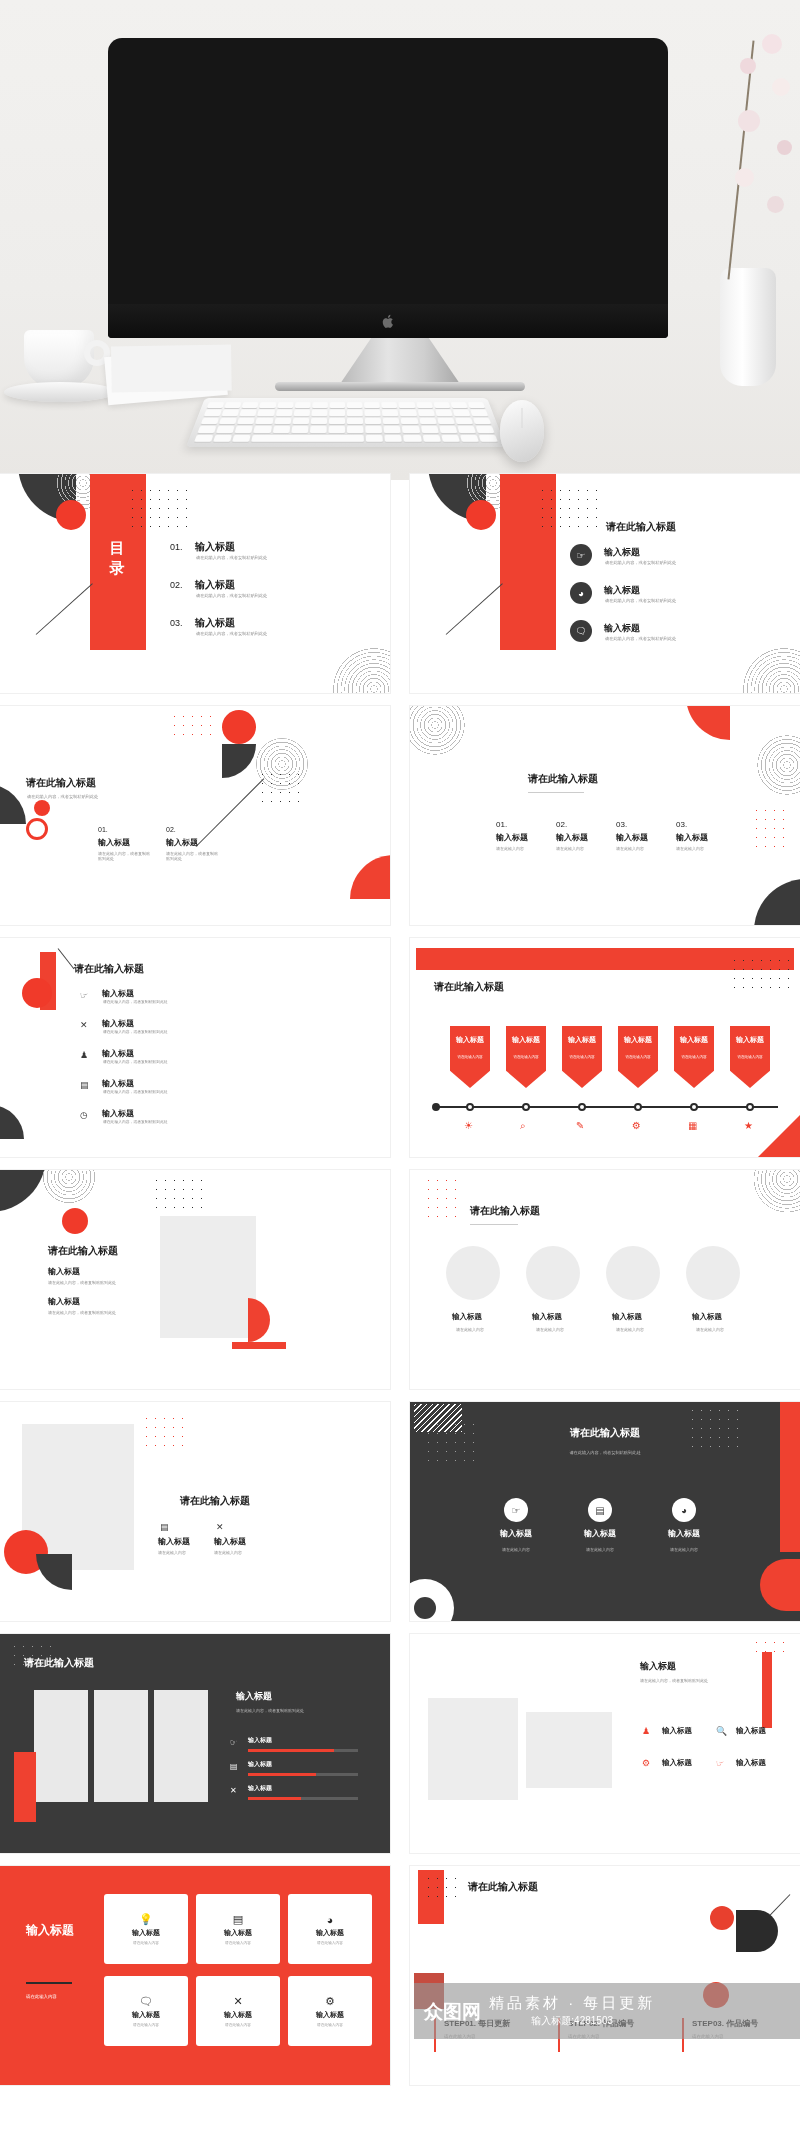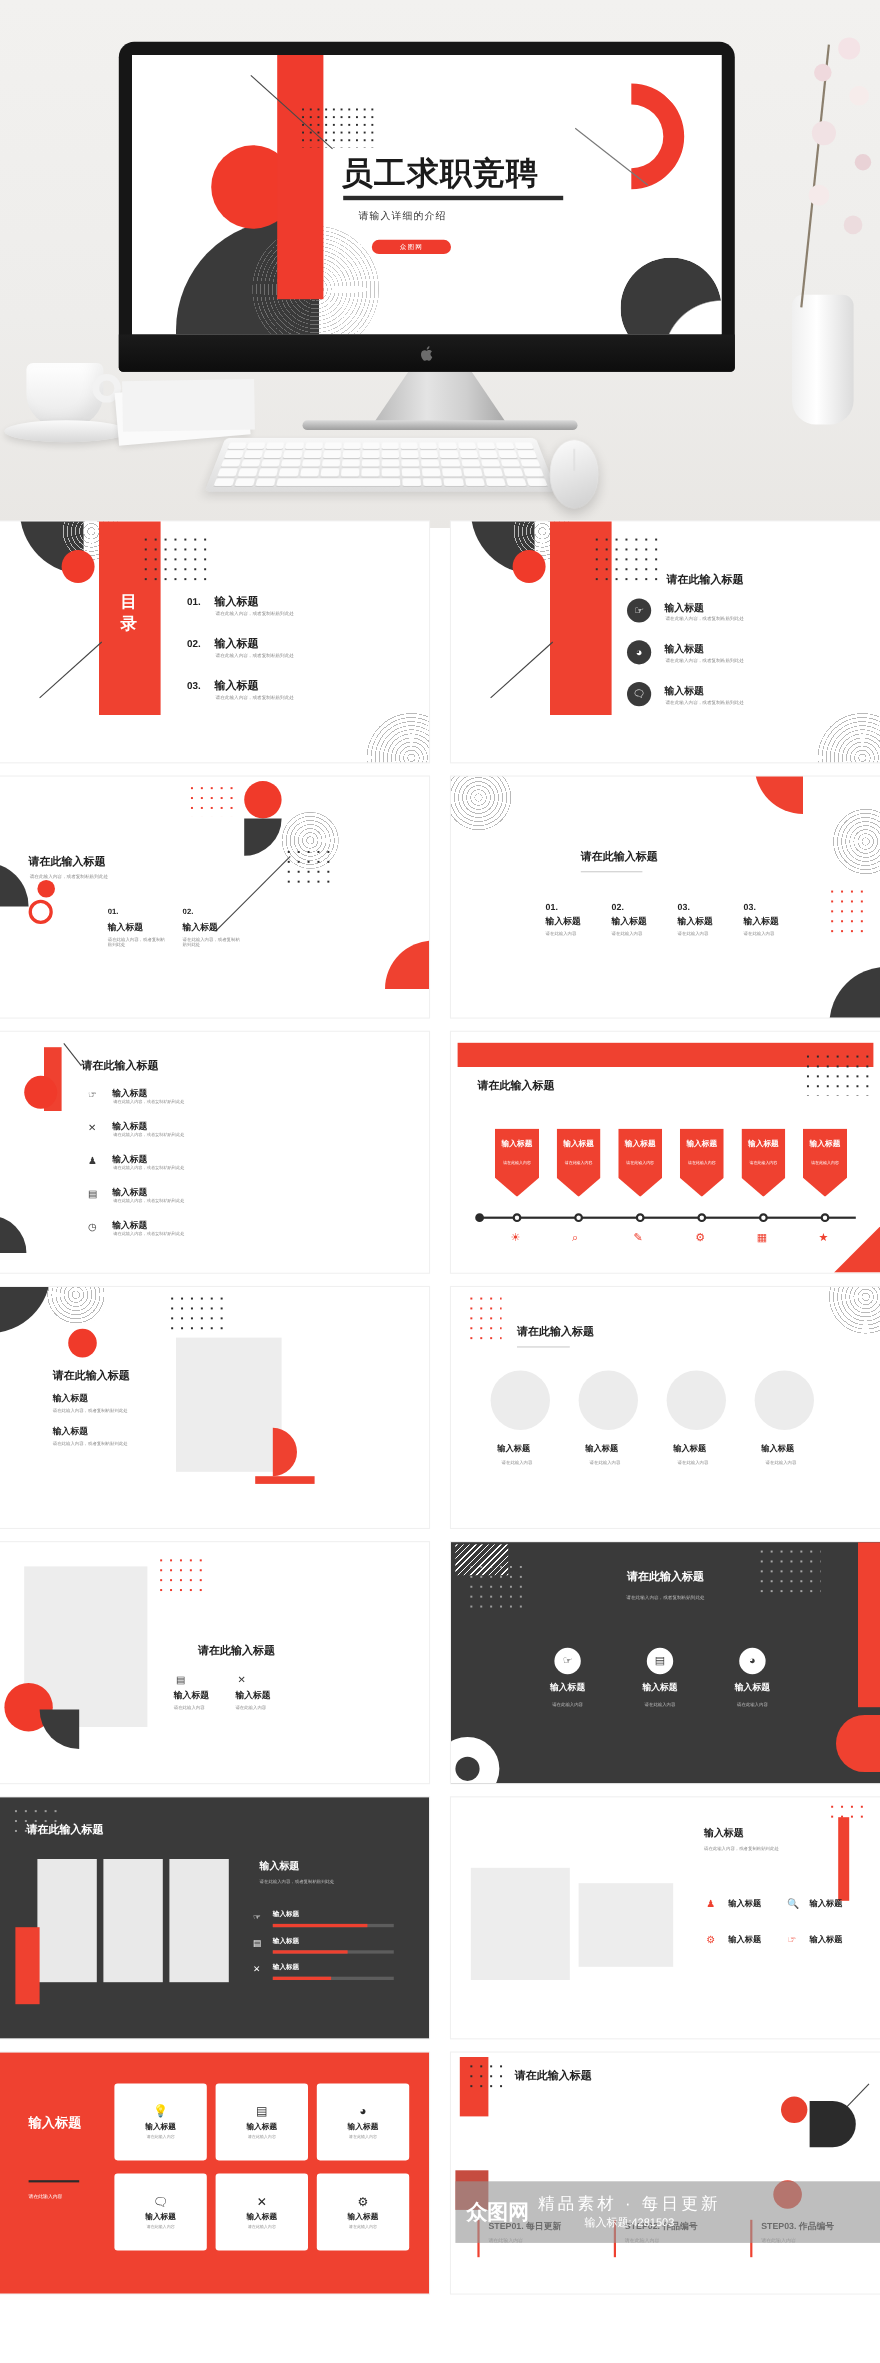--- a/index.html
+++ b/index.html
@@ -143,21 +143,21 @@
   .card .cs{font-size:4px;color:#999;transform:scale(.92);}
 
   .ribbon{position:absolute;background:#ef4130;color:#fff;
      clip-path:polygon(0 0,100% 0,100% 72%,50% 100%,0 72%);
      display:flex;flex-direction:column;align-items:center;padding-top:9px;gap:9px;}
   .ribbon .rt{font-size:7px;font-weight:bold;}
   .ribbon .rs{font-size:4px;transform:scale(.9);}
 
   .grayblock{position:absolute;background:#ededed;}
 
-  .num{position:absolute;font-weight:bold;color:#222;}
+  .num{position:absolute;font-weight:normal;color:#222;}
 
   
   .watermark{
     position:absolute;left:414px;top:1983px;width:386px;height:56px;
     background:rgba(150,150,150,.62);
     display:flex;align-items:center;
   }
   .wm-logo{display:flex;align-items:center;gap:2px;margin-left:10px;}
   .wm-ppl{color:#fff;font-size:19px;font-weight:bold;line-height:1;}
   .wm-right{margin-left:8px;color:#fff;}
@@ -194,37 +194,20 @@
     <div class="stem"></div>
     <div class="blossom" style="right:18px;top:34px;width:20px;height:20px;background:#f4e3e6;"></div>
     <div class="blossom" style="right:44px;top:58px;width:16px;height:16px;background:#efd9dd;"></div>
     <div class="blossom" style="right:10px;top:78px;width:18px;height:18px;background:#f6eceb;"></div>
     <div class="blossom" style="right:40px;top:110px;width:22px;height:22px;background:#f1e2e4;"></div>
     <div class="blossom" style="right:8px;top:140px;width:15px;height:15px;background:#e9d2d6;"></div>
     <div class="blossom" style="right:46px;top:168px;width:19px;height:19px;background:#f5eaea;"></div>
     <div class="blossom" style="right:16px;top:196px;width:17px;height:17px;background:#ecdcde;"></div>
 
     <div class="imac">
-      <div class="imac-screen">
-        <div class="s1">
-          <div class="s1-dark"></div>
-          <div class="s1-rings"></div>
-          <div class="s1-circle"></div>
-          <div class="s1-redbar"></div>
-          <div class="s1-diag"></div>
-          <div class="s1-dots"></div>
-          <div class="s1-arc"></div>
-          <div class="s1-arc2"></div>
-          <div class="s1-diag2"></div>
-          <div class="s1-title">员工求职竞聘</div>
-          <div class="s1-rule"></div>
-          <div class="s1-sub">请输入详细的介绍</div>
-          <div class="s1-btn">众图网</div>
-        </div>
-      </div>
       <div class="imac-chin">
         <svg class="apple-logo" viewBox="0 0 24 28">
           <path fill="#8a8a8a" d="M17.3 14.8c0-3 2.4-4.4 2.5-4.5-1.4-2-3.5-2.3-4.3-2.3-1.8-.2-3.6 1.1-4.5 1.1-.9 0-2.4-1.1-3.9-1-2 0-3.9 1.2-4.9 3-2.1 3.6-.5 9 1.5 11.9 1 1.4 2.2 3 3.7 2.9 1.5-.1 2-.9 3.8-.9s2.3.9 3.9.9c1.6 0 2.6-1.4 3.6-2.9 1.1-1.6 1.6-3.2 1.6-3.3-.1 0-3.1-1.2-3.1-4.9zM14.4 5.4c.8-1 1.3-2.4 1.2-3.8-1.2 0-2.7.8-3.5 1.8-.8.9-1.4 2.3-1.2 3.7 1.3.1 2.7-.7 3.5-1.7z"></path>
         </svg>
       </div>
     </div>
     <div class="imac-stand"></div>
     <div class="imac-base"></div>
 
     <div class="keyboard">

